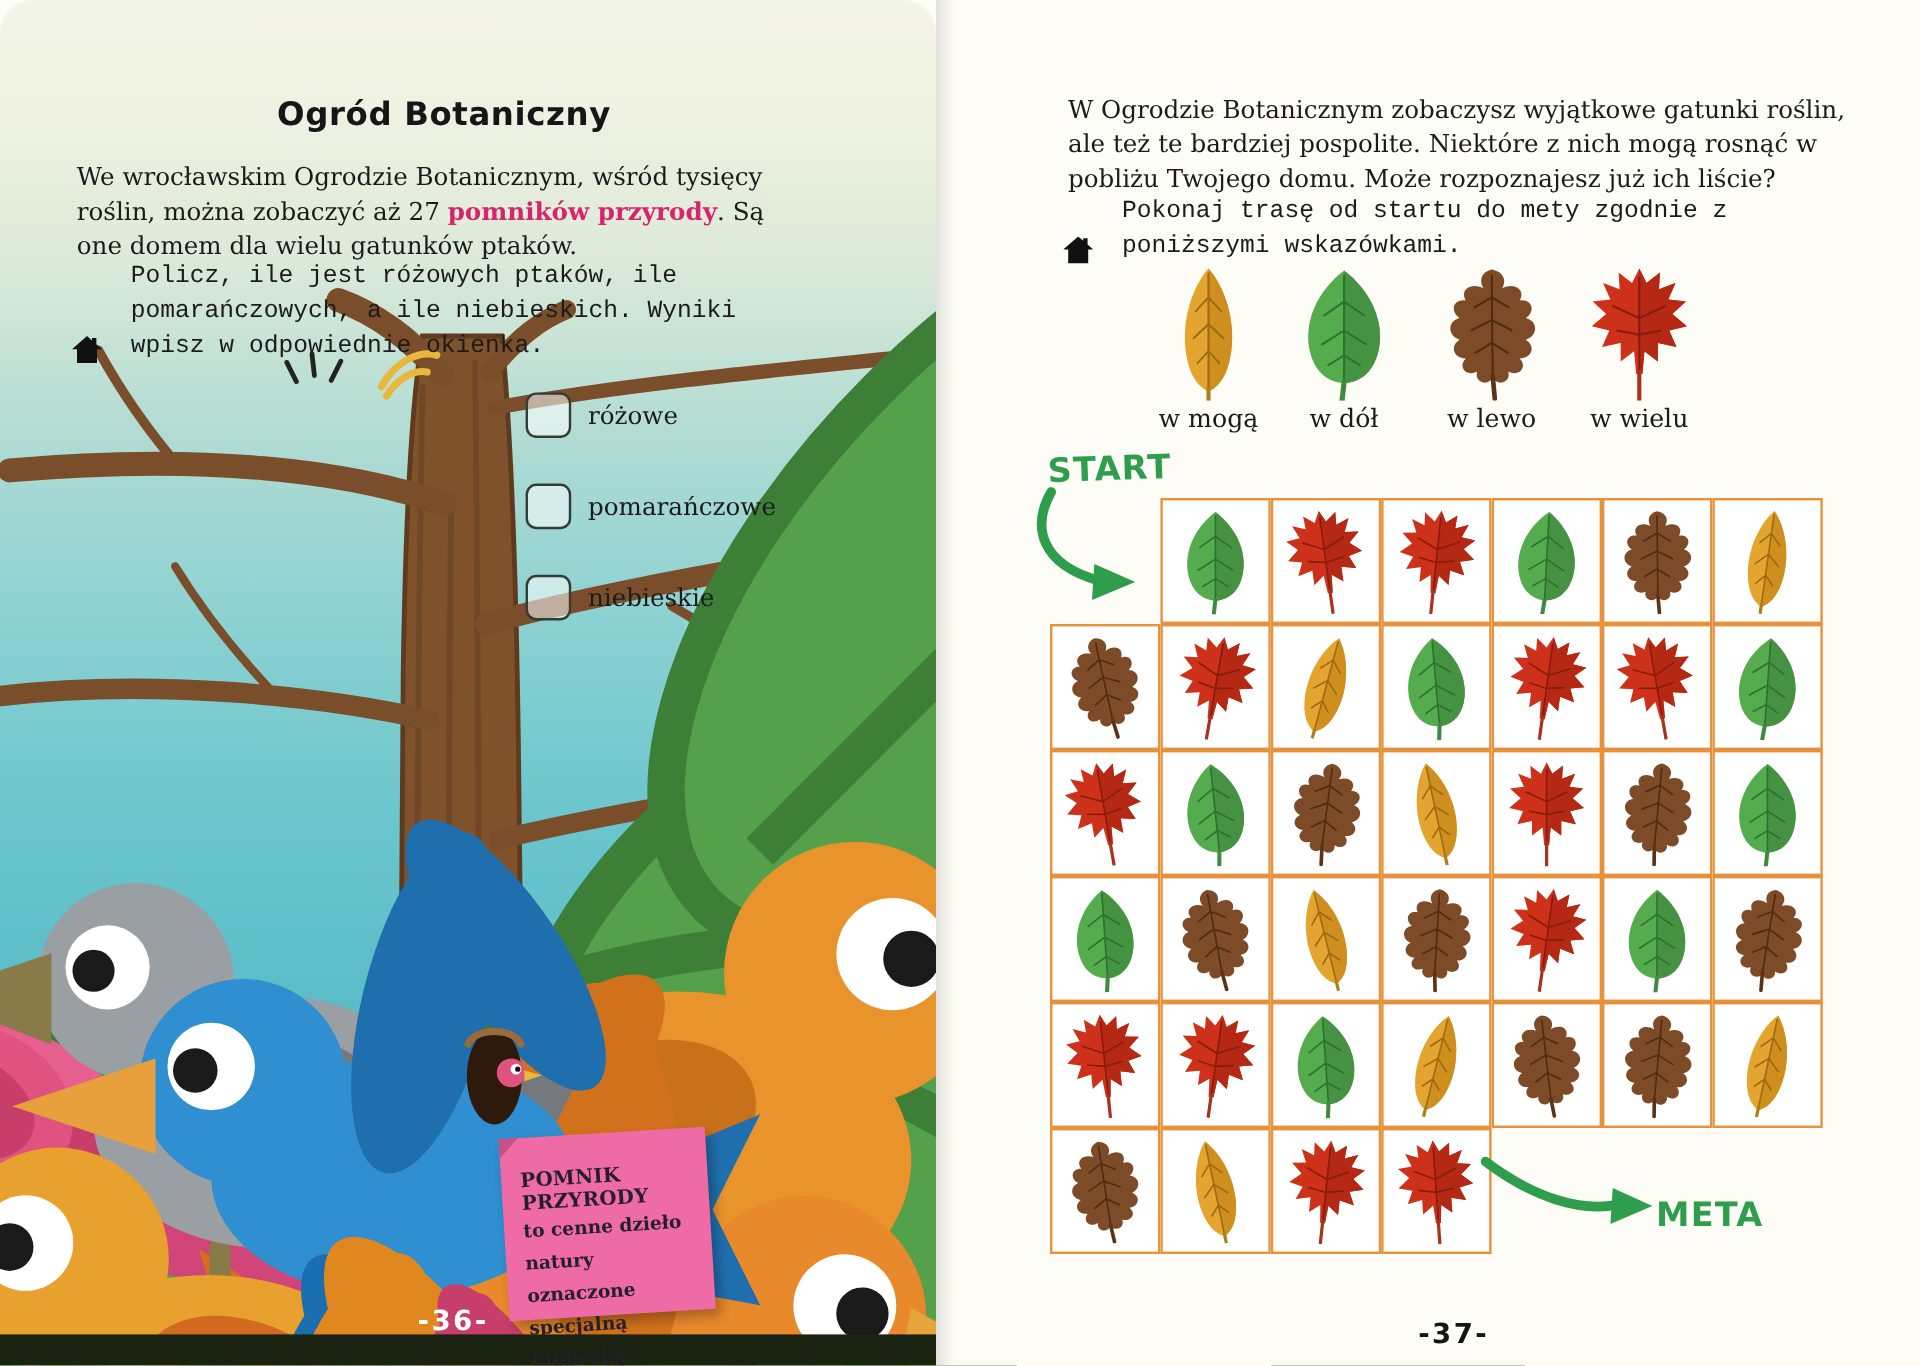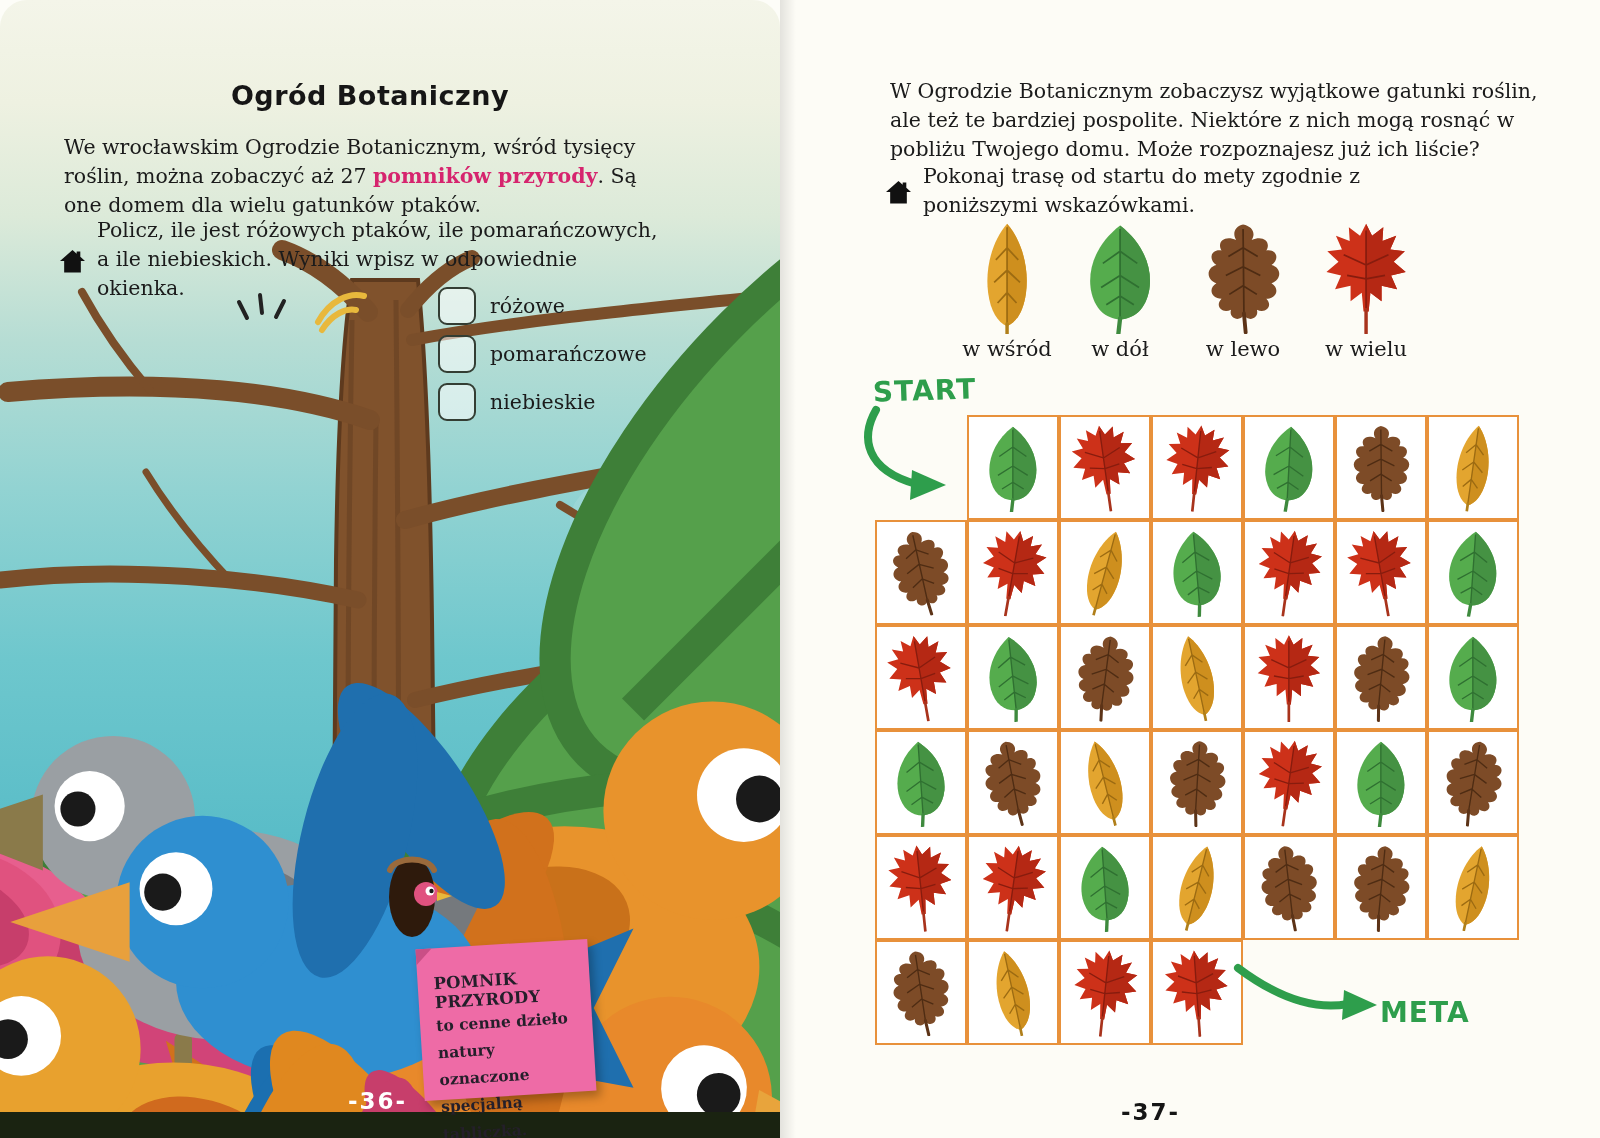--- a/index.html
+++ b/index.html
@@ -9,39 +9,39 @@
     background:linear-gradient(180deg,#f4f5e9 0%,#eef1e1 9%,#dcead9 19%,#b6ddd4 30%,#92d3d2 43%,#6ec7cd 58%,#56bbc7 76%,#4db3c4 100%);border-radius:27px;}
   .page.right{left:780px;width:820px;background:#fdfcf6;}
   .page.right::before{content:"";position:absolute;left:0;top:0;width:16px;height:100%;
     background:linear-gradient(90deg,rgba(0,0,0,.10),rgba(0,0,0,0));pointer-events:none;}
   .illu{position:absolute;left:0;top:0;}
 
   .title{position:absolute;left:90px;top:62px;width:560px;text-align:center;
     font-family:"DejaVu Sans",sans-serif;font-weight:bold;font-size:27px;color:#161616;letter-spacing:.5px;}
   .para{position:absolute;color:#1b1b1b;font-size:20.5px;line-height:1.42;}
   .hl{color:#D6246E;font-weight:bold;}
-  .task{display:flex;align-items:center;gap:12px;}
+  .task{display:flex;align-items:flex-end;gap:24px;font-family:Liberation Mono, monospace;}
   .task .txt{display:inline;}
   .house{flex:0 0 auto;margin-top:3px;}
 
   .cb-list{position:absolute;left:438px;top:288px;}
-  .cb-row{display:flex;align-items:center;gap:14px;height:36px;margin-bottom:12px;}
+  .cb-row{display:flex;align-items:center;gap:14px;height:36px;margin-bottom:12px;margin-top:40px;}
   .cb-box{width:34px;height:34px;border:2.5px solid #333d33;border-radius:9px;background:rgba(255,255,255,.55);}
   .cb-label{font-size:20.5px;color:#1b1b1b;}
 
   .note{position:absolute;left:420px;top:944px;width:172px;height:152px;background:#EE6BA6;
     transform:rotate(-3.5deg);box-shadow:4px 6px 10px rgba(0,0,0,.28);padding:26px 12px 0 16px;box-sizing:border-box;}
   .note::before{content:"";position:absolute;left:0;top:0;border-style:solid;border-width:16px 16px 0 0;
     border-color:#C94F86 transparent transparent transparent;}
   .note-h{font-weight:bold;font-size:16.5px;color:#241f2a;letter-spacing:.2px;}
   .note-l{font-size:15.5px;color:#241f2a;line-height:1.75;font-weight:600;}
 
   .pagenum{position:absolute;font-family:"DejaVu Sans",sans-serif;font-weight:bold;font-size:23px;letter-spacing:2px;margin-top:36px;}
   .pagenum.left{left:348px;top:1052px;color:#fff;}
-  .pagenum.right{left:341px;top:1063px;width:120px;text-align:left;color:#151515;}
+  .pagenum.right{left:341px;top:1063px;width:120px;text-align:right;color:#151515;}
 
   .legend{position:absolute;top:222px;left:0;width:820px;height:145px;}
   .legend-item{position:absolute;width:130px;text-align:center;}
   .legend-item svg{height:112px;display:block;margin:0 auto;}
   .legend-label{display:block;margin-top:3px;font-size:21px;color:#1b1b1b;}
 
   .start-label,.meta-label{position:absolute;font-family:"DejaVu Sans",sans-serif;font-weight:bold;
     font-size:28px;color:#2E9E4C;letter-spacing:1px;}
   .start-label{left:93px;top:374px;transform:rotate(-2deg);}
   .meta-label{left:600px;top:996px;}
@@ -250,21 +250,21 @@
           <use href="#house"></use>
         </svg>
       <span class="txt">Pokonaj trasę od startu do mety zgodnie z poniższymi wskazówkami.</span>
     </div>
 
     <div class="legend">
         <div class="legend-item" style="left: 162px;">
           <svg viewBox="0 0 100 130">
             <use href="#leaf-yellow" xlink:href="#leaf-yellow"></use>
           </svg>
-          <span class="legend-label">w wśród</span>
+          <span class="legend-label">w mogą</span>
         </div>
         <div class="legend-item" style="left: 275px;">
           <svg viewBox="0 0 100 130">
             <use href="#leaf-green" xlink:href="#leaf-green"></use>
           </svg>
           <span class="legend-label">w dół</span>
         </div>
         <div class="legend-item" style="left: 398px;">
           <svg viewBox="0 0 100 130">
             <use href="#leaf-brown" xlink:href="#leaf-brown"></use>

